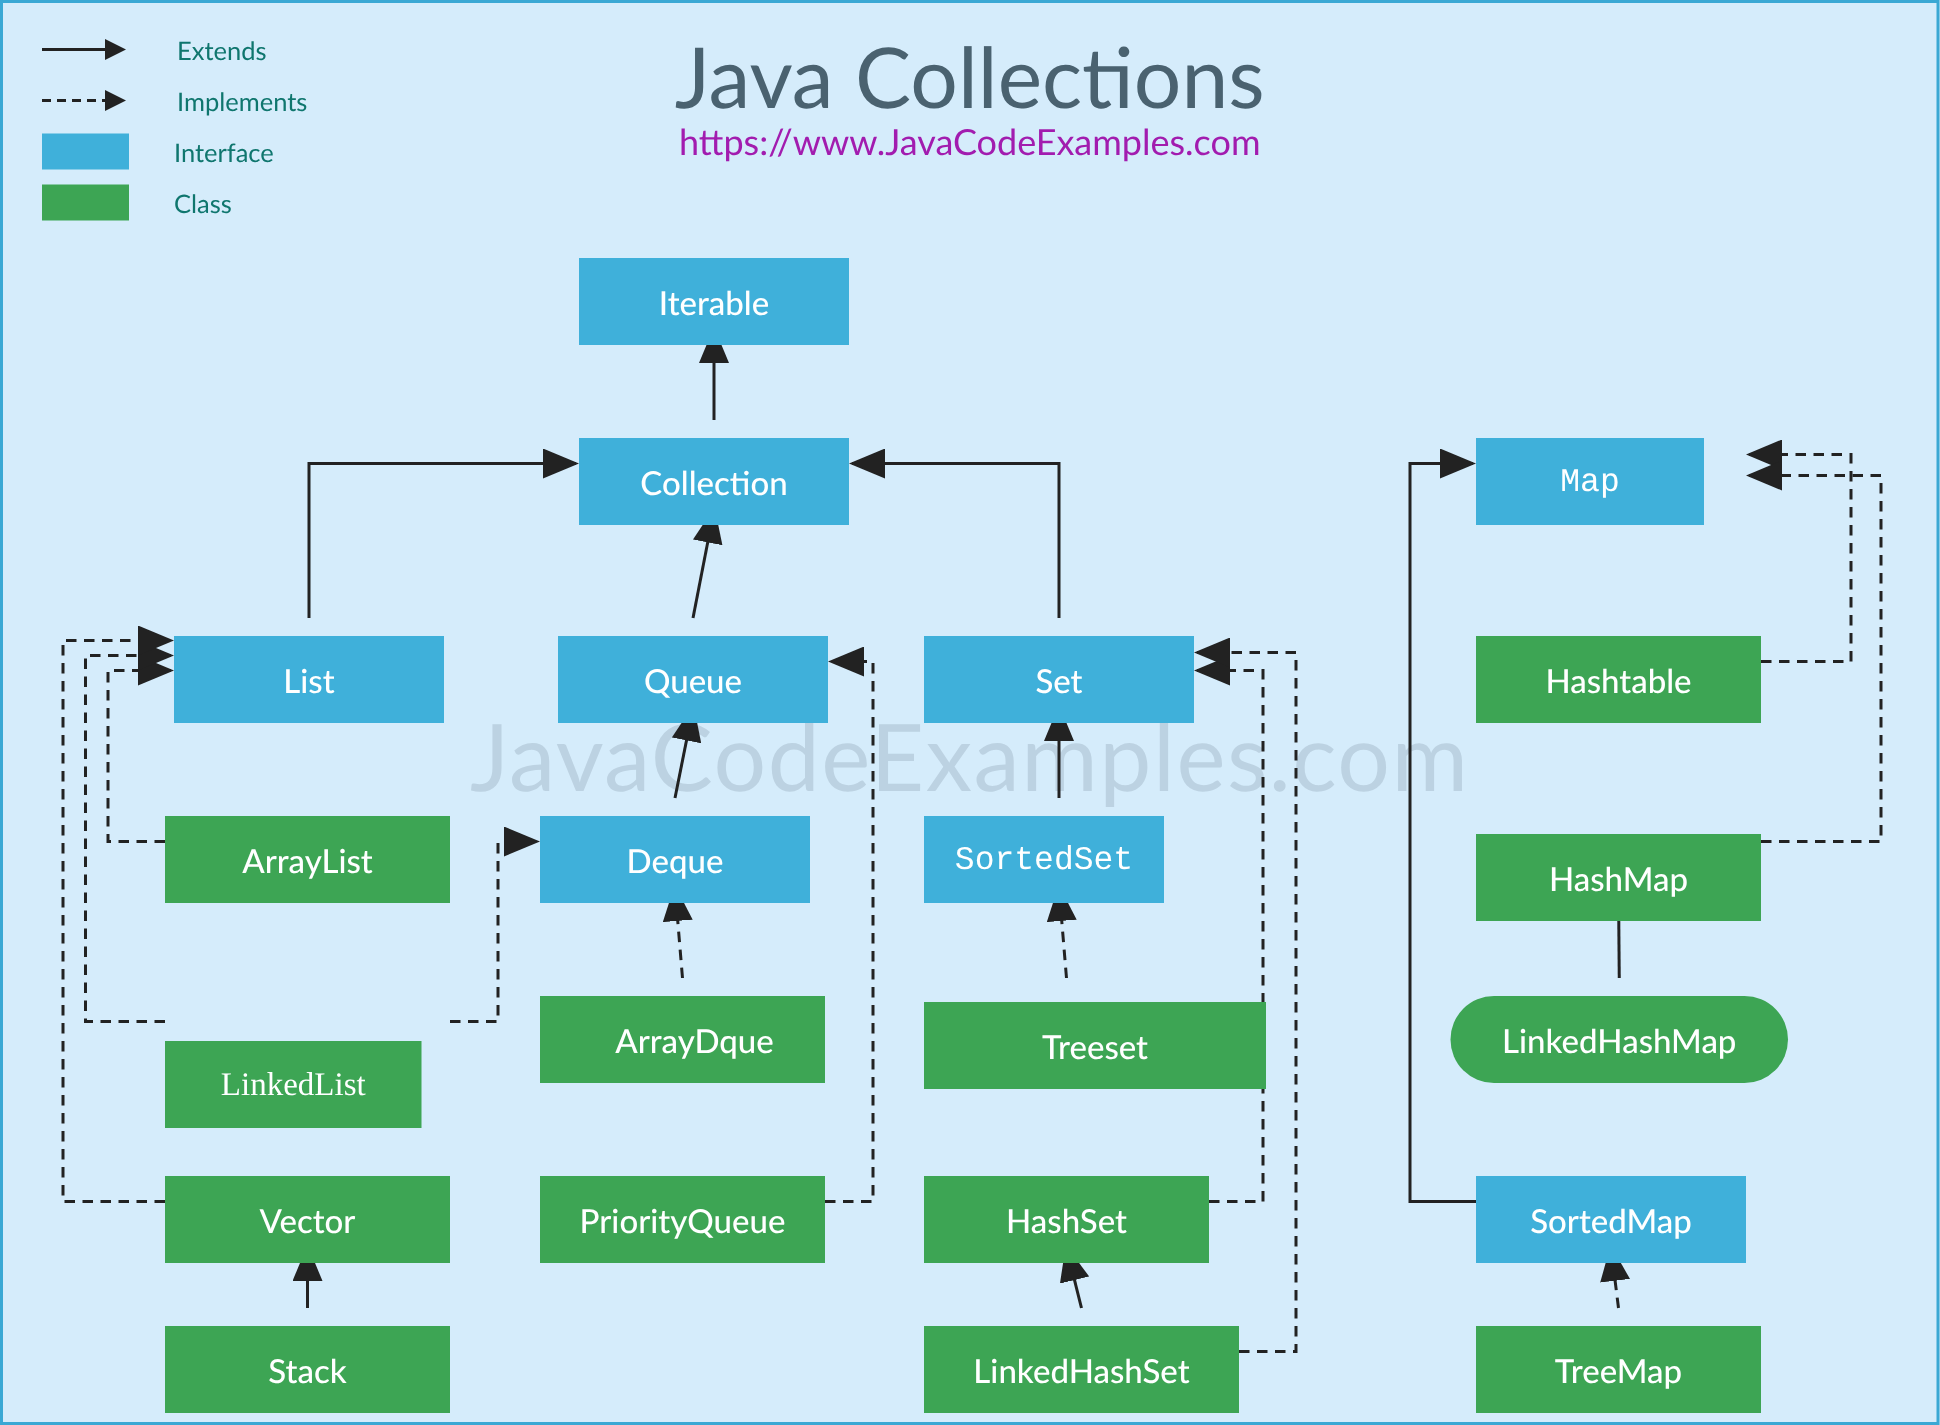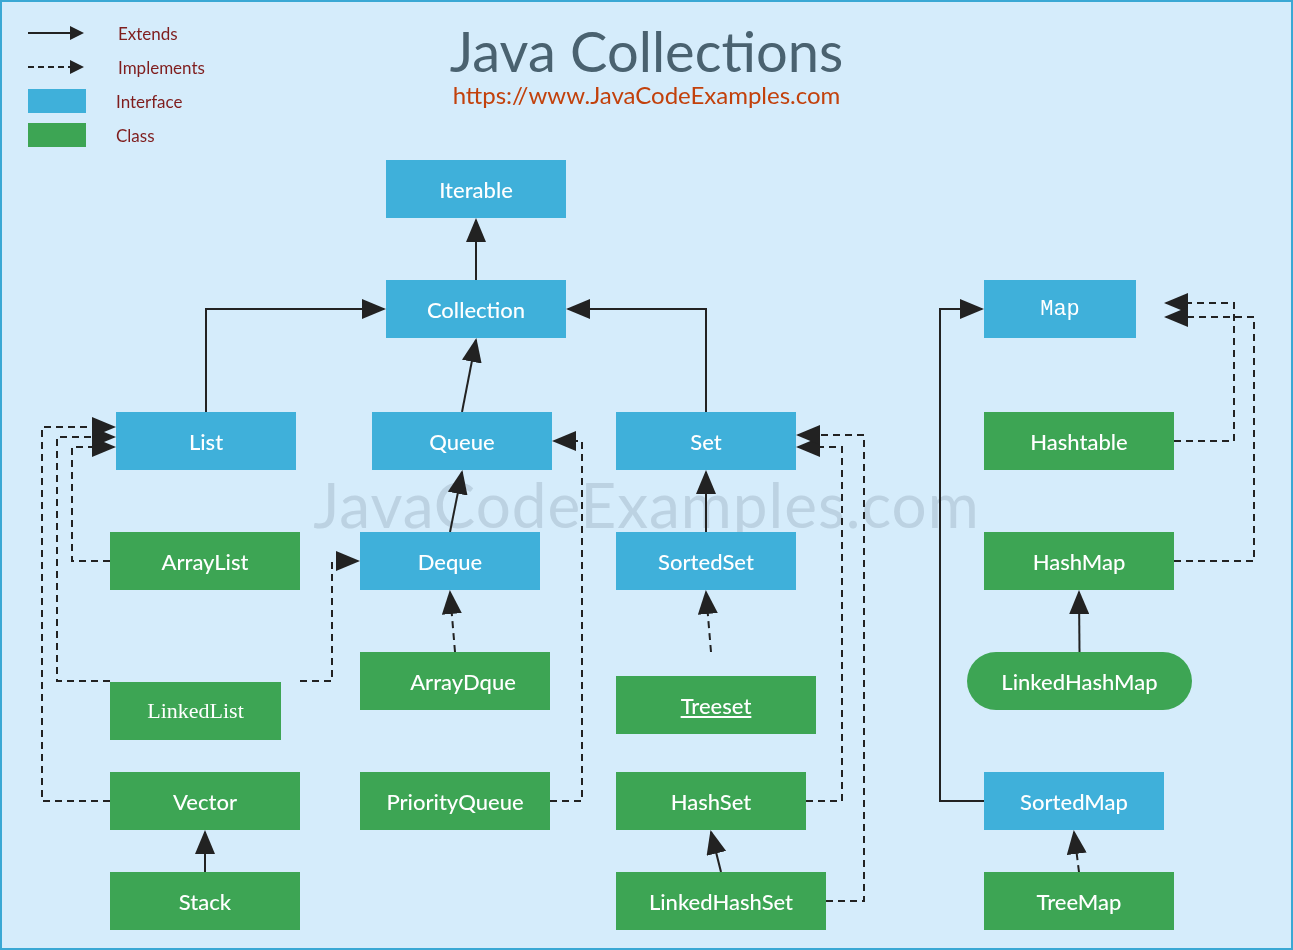--- a/index.html
+++ b/index.html
@@ -21,28 +21,28 @@
     font-weight: 400;
     color: #4a6270;
   }
   .subtitle {
     position: absolute;
     top: 78px;
     left: 0; right: 0;
     text-align: center;
     font-size: 24px;
     font-weight: 400;
-    color: #c2410c;
+    color: #a21caf;
   }
   .legend {
     position: absolute;
     top: 18px;
     left: 26px;
     font-size: 17px;
-    color: #7f1d1d;
+    color: #0f766e;
   }
   .legend-row {
     display: flex;
     align-items: center;
     margin-bottom: 8px;
     height: 26px;
   }
   .legend-arrow {
     width: 60px;
     position: relative;
@@ -79,20 +79,21 @@
   .class { background: #3da554; }
   .node {
     position: absolute;
     color: #fff;
     font-size: 22px;
     font-weight: 500;
     display: flex;
     align-items: center;
     justify-content: center;
     height: 58px;
+    margin-top: 12px;
   }
   .watermark {
     position: absolute;
     top: 465px;
     left: 0; right: 0;
     text-align: center;
     font-size: 62px;
     font-weight: 400;
     color: rgba(100,120,135,0.22);
     letter-spacing: 1px;
@@ -170,29 +171,29 @@
     </g>
 </svg>
 
 <div id="node-layer">
     <div class="node interface" style="left: 384px; top: 158px; width: 180px;">Iterable</div>
     <div class="node interface" style="left: 384px; top: 278px; width: 180px;">Collection</div>
     <div class="node interface" style="left: 114px; top: 410px; width: 180px;">List</div>
     <div class="node interface" style="left: 370px; top: 410px; width: 180px;">Queue</div>
     <div class="node interface" style="left: 614px; top: 410px; width: 180px;">Set</div>
     <div class="node interface" style="left: 358px; top: 530px; width: 180px;">Deque</div>
-    <div class="node interface" style="left: 614px; top: 530px; width: 180px;">SortedSet</div>
+    <div class="node interface" style="left: 614px; top: 530px; width: 160px; font-family: Liberation Mono, monospace;">SortedSet</div>
     <div class="node interface" style="left: 982px; top: 278px; width: 152px; font-family: Liberation Mono, monospace;">Map</div>
     <div class="node interface" style="left: 982px; top: 770px; width: 180px;">SortedMap</div>
     <div class="node class" style="left: 108px; top: 530px; width: 190px;">ArrayList</div>
     <div class="node class" style="left: 108px; top: 680px; width: 171px; font-family: Liberation Serif, serif;">LinkedList</div>
     <div class="node class" style="left: 108px; top: 770px; width: 190px;">Vector</div>
     <div class="node class" style="left: 108px; top: 870px; width: 190px;">Stack</div>
     <div class="node class" style="left: 358px; top: 650px; width: 190px; padding-left: 16px;">ArrayDque</div>
     <div class="node class" style="left: 358px; top: 770px; width: 190px;">PriorityQueue</div>
-    <div class="node class" style="left: 614px; top: 674px; width: 200px; text-decoration: underline;">Treeset</div>
+    <div class="node class" style="left: 614px; top: 654px; width: 228px;">Treeset</div>
     <div class="node class" style="left: 614px; top: 770px; width: 190px;">HashSet</div>
     <div class="node class" style="left: 614px; top: 870px; width: 210px;">LinkedHashSet</div>
     <div class="node class" style="left: 982px; top: 410px; width: 190px;">Hashtable</div>
-    <div class="node class" style="left: 982px; top: 530px; width: 190px;">HashMap</div>
+    <div class="node class" style="left: 982px; top: 542px; width: 190px;">HashMap</div>
     <div class="node class" style="left: 965px; top: 650px; width: 225px; border-radius: 29px;">LinkedHashMap</div>
     <div class="node class" style="left: 982px; top: 870px; width: 190px;">TreeMap</div>
   </div>
 
 </body></html>

